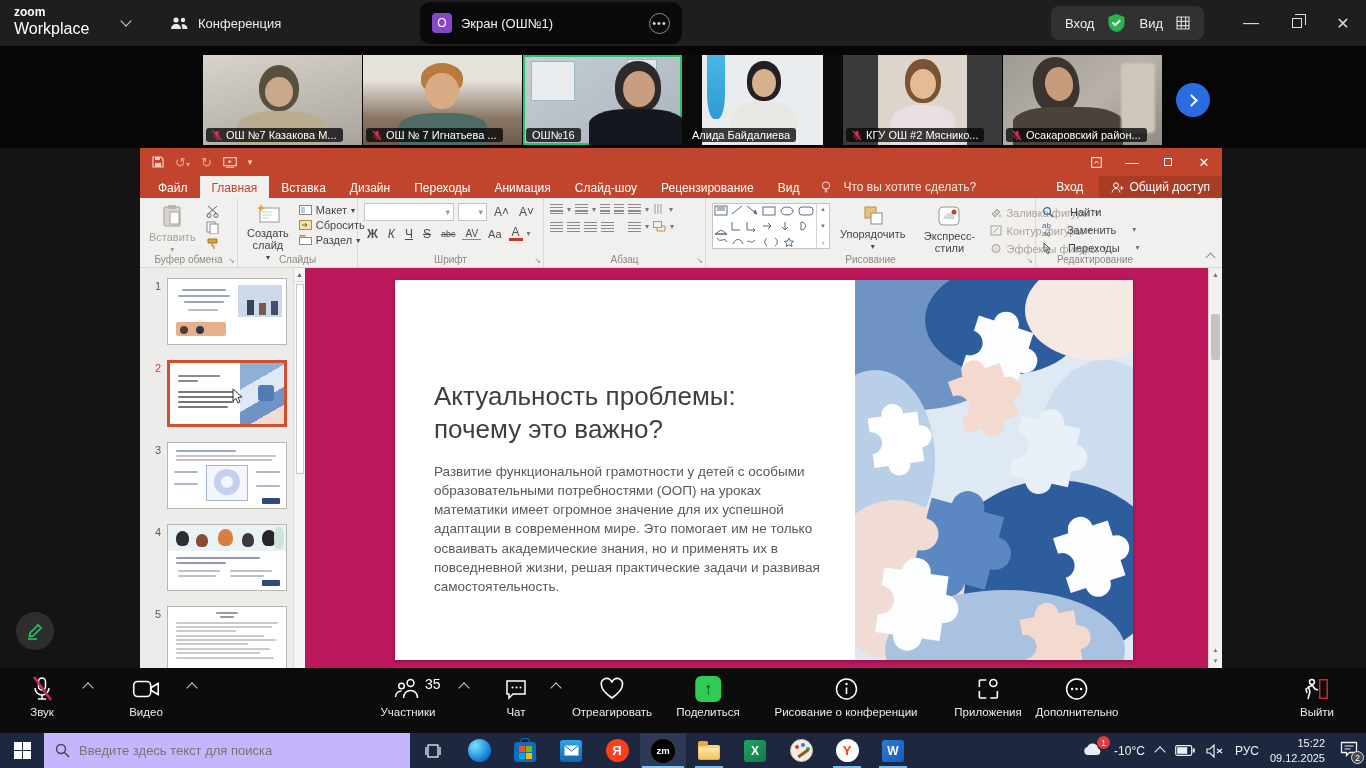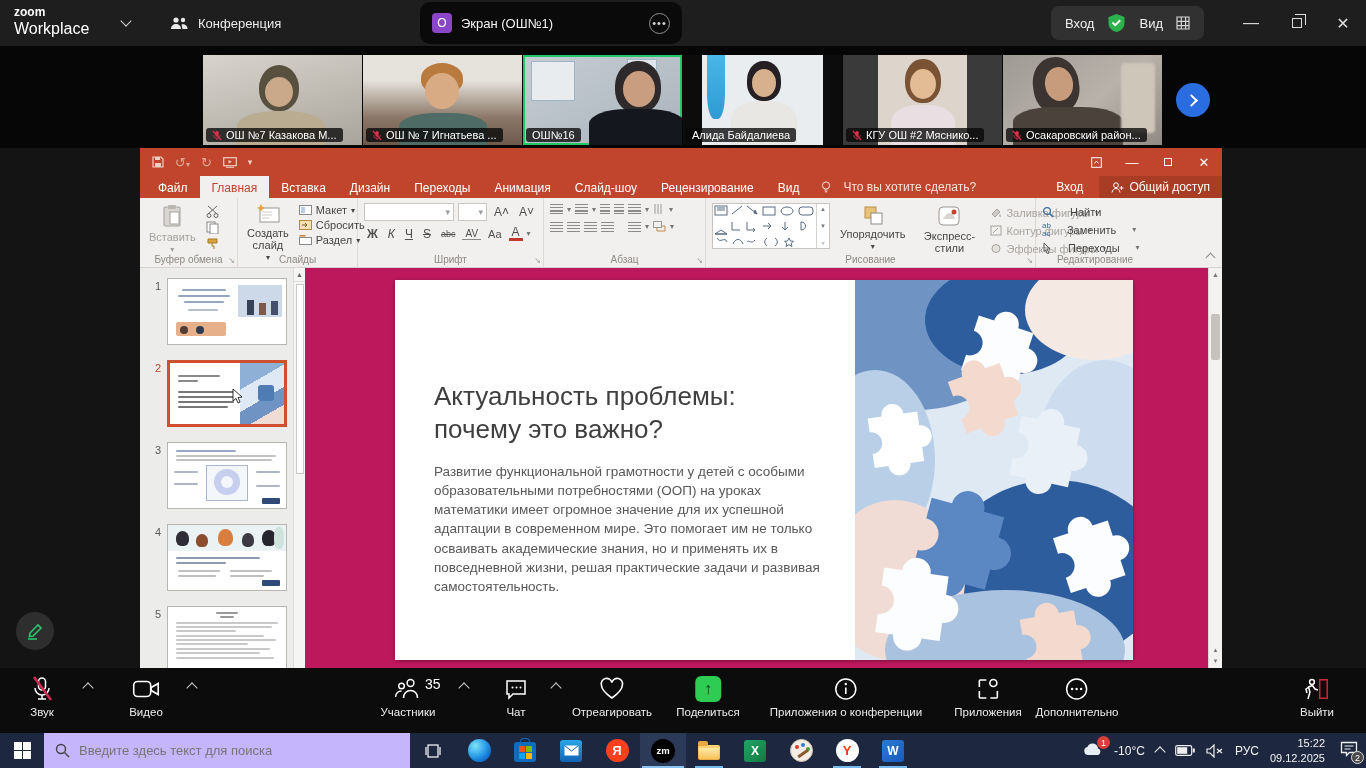--- a/index.html
+++ b/index.html
@@ -737,21 +737,21 @@
     <span>Поделиться</span>
   </div>
   <div class="mbtn" style="left:846px">
     <div class="mico">
       <svg width="24" height="24" viewBox="0 0 24 24">
           <circle cx="12" cy="12" r="10" fill="none" stroke="#fff" stroke-width="1.5"></circle>
           <line x1="12" y1="10.5" x2="12" y2="17" stroke="#fff" stroke-width="1.6"></line>
           <circle cx="12" cy="7" r="1.2" fill="#fff"></circle>
         </svg>
     </div>
-    <span>Приложения о конференции</span>
+    <span>Рисование о конференции</span>
   </div>
   <div class="mbtn" style="left:988px">
     <div class="mico">
       <svg width="24" height="24" viewBox="0 0 24 24">
           <path d="M10 3H4a1 1 0 0 0-1 1v6" fill="none" stroke="#fff" stroke-width="1.6"></path>
           <circle cx="17" cy="6" r="3.5" fill="none" stroke="#fff" stroke-width="1.6"></circle>
           <path d="M3 14v6a1 1 0 0 0 1 1h6" fill="none" stroke="#fff" stroke-width="1.6"></path>
           <path d="M14 21h6a1 1 0 0 0 1-1v-6" fill="none" stroke="#fff" stroke-width="1.6"></path>
         </svg>
     </div>

